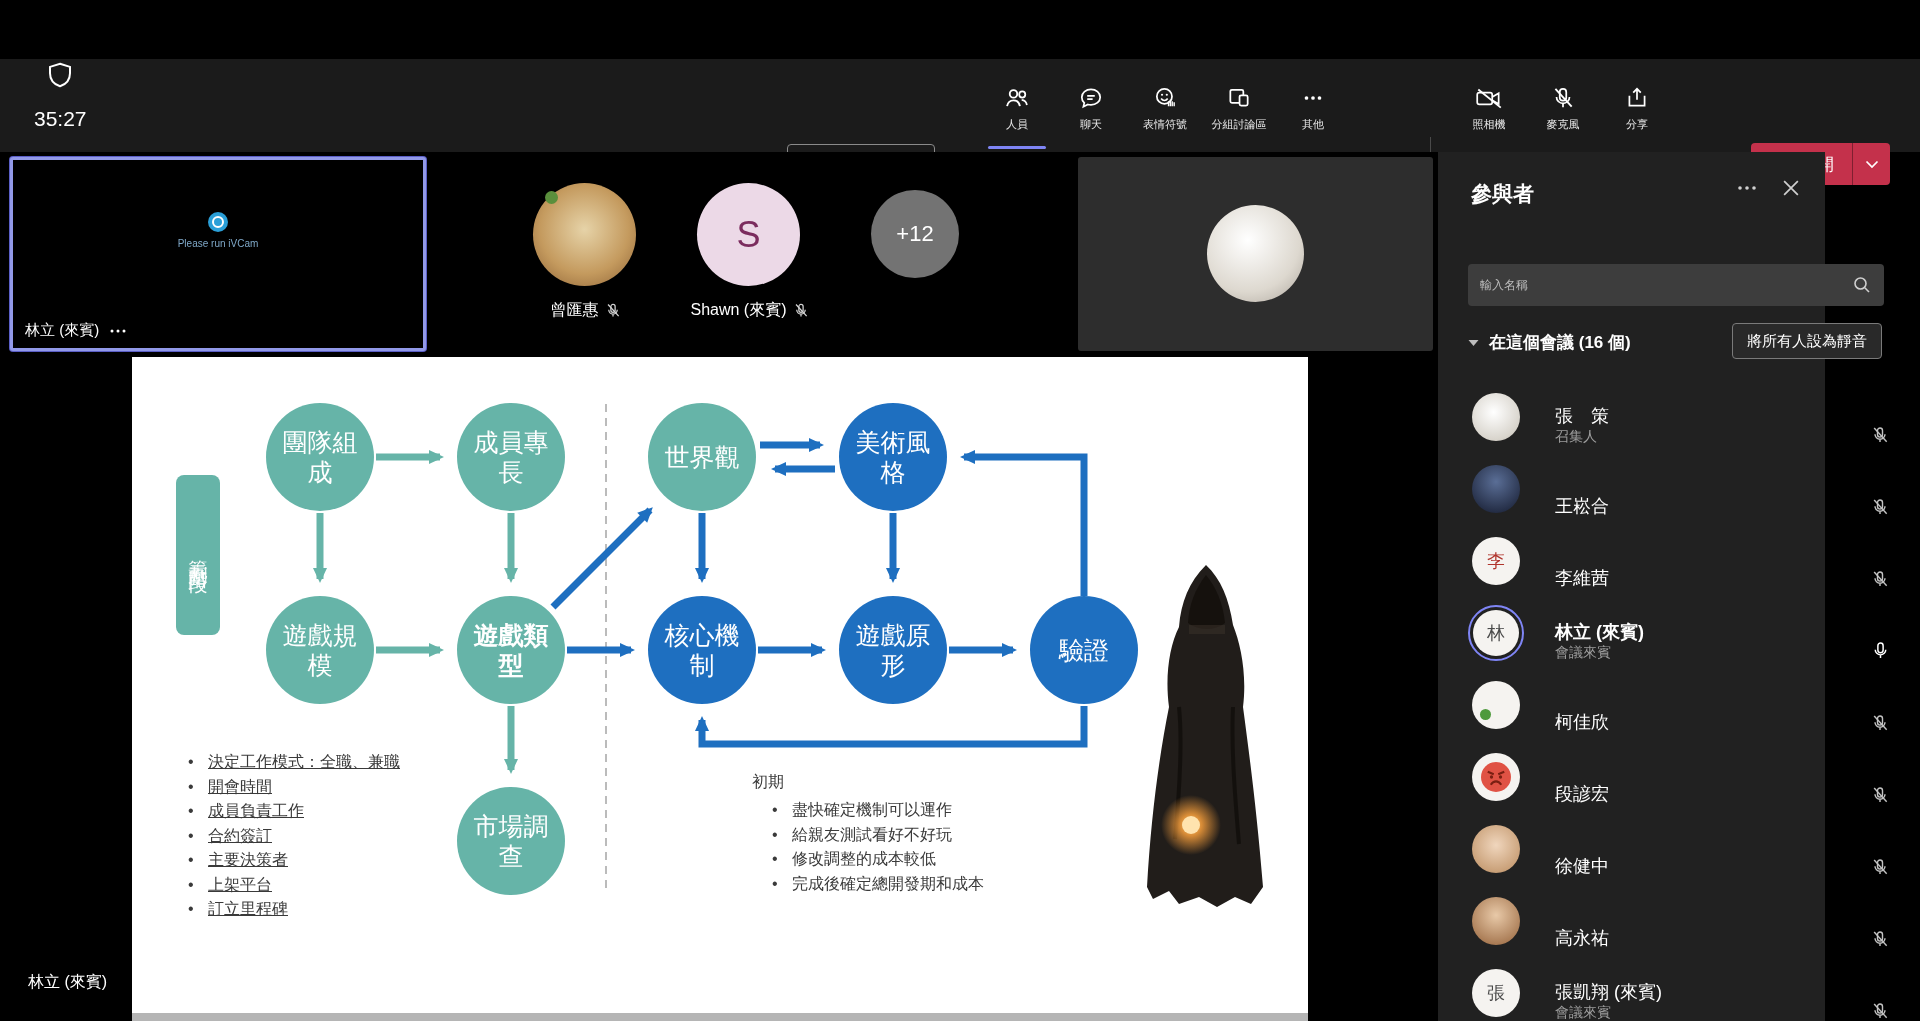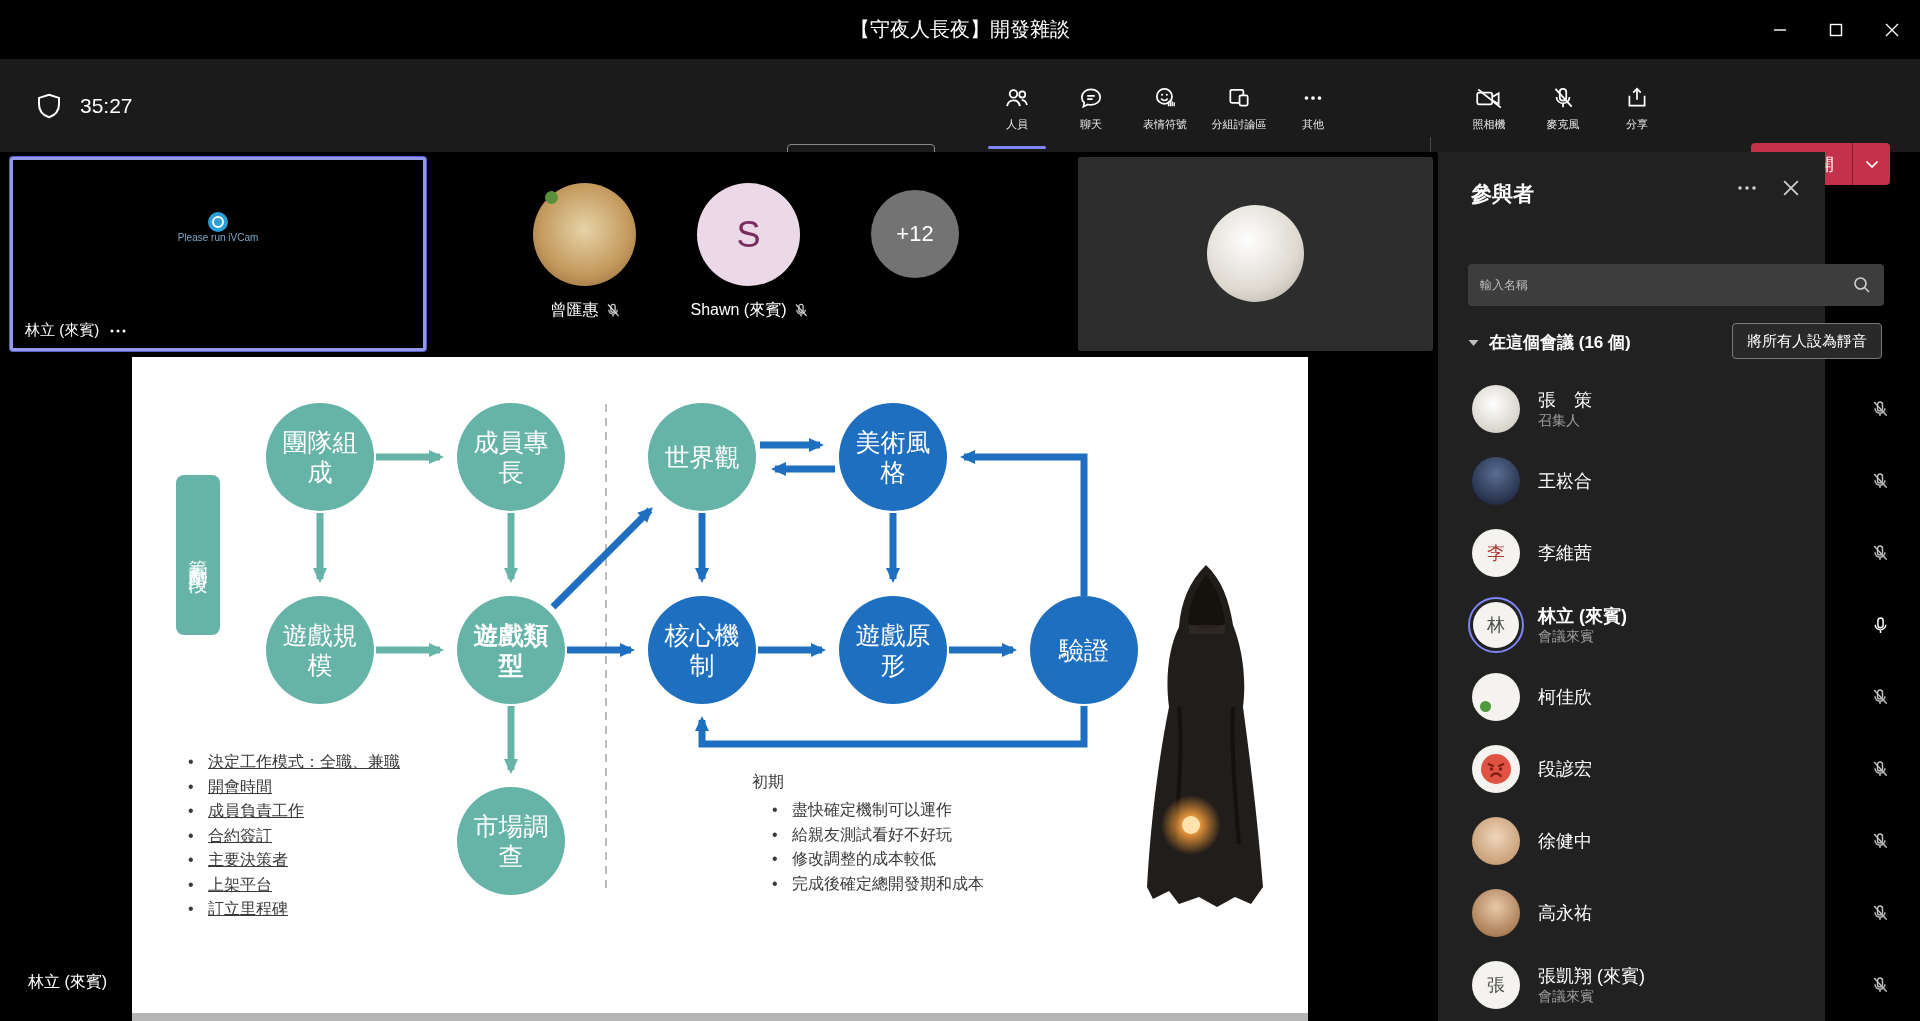--- a/index.html
+++ b/index.html
@@ -8,39 +8,39 @@
   .app { position:relative; width:1920px; height:1021px; background:#000; }
 
   
   .titlebar { position:absolute; left:0; top:0; width:1920px; height:59px; background:#000; }
   .titlebar .title { position:absolute; left:0; right:0; top:0; height:59px; display:flex; align-items:center; justify-content:center; font-size:20px; color:#fff; }
   .win-controls { position:absolute; right:0; top:0; height:59px; display:flex; }
   .win-btn { width:56px; height:59px; display:flex; align-items:center; justify-content:center; cursor:default; }
 
   
   .toolbar { position:absolute; left:0; top:59px; width:1920px; height:93px; background:#1b1b1b; }
-  .timer-group { position:absolute; left:34px; top:0; height:93px; display:flex; align-items:center; gap:16px; }
+  .timer-group { position:absolute; left:34px; top:0; height:93px; display:flex; align-items:center; gap:16px;flex-direction:column; }
   .timer { font-size:21px; color:#fff; }
   .request-btn { position:absolute; left:787px; top:85px; width:148px; height:41px; border:1px solid #8a8a8a; border-radius:4px; background:transparent; color:#fff; font-size:16px; display:flex; align-items:center; justify-content:center; }
   .tab-group { position:absolute; left:980px; top:10px; display:flex; }
   .tab { min-width:74px; padding:0 8px; height:76px; display:flex; flex-direction:column; align-items:center; justify-content:center; gap:6px; position:relative; }
   .tab .t-icon { height:28px; display:flex; align-items:flex-end; }
   .tab .t-label { font-size:11px; color:#e8e8e8; white-space:nowrap; }
   .tab .underline { position:absolute; bottom:-4px; left:50%; transform:translateX(-50%); width:58px; height:3px; background:#7f85f5; border-radius:2px; }
   .vsep { position:absolute; left:1430px; top:78px; width:1px; height:56px; background:#4a4a4a; }
   .device-group { position:absolute; left:1452px; top:10px; display:flex; }
   .leave-btn { position:absolute; right:30px; top:84px; height:42px; display:flex; background:#c4314b; border-radius:4px; overflow:hidden; }
   .leave-main { display:flex; align-items:center; gap:9px; padding:0 18px 0 16px; font-size:17px; color:#fff; }
   .leave-caret { width:38px; display:flex; align-items:center; justify-content:center; border-left:1px solid rgba(0,0,0,.35); }
 
   
   .stage { position:absolute; left:0; top:152px; width:1443px; height:869px; background:#000; }
   .tile-active { position:absolute; left:10px; top:5px; width:416px; height:194px; background:#000; border:3px solid #9299e8; box-shadow:0 0 0 1px #5b5fc7; border-radius:3px; }
   .tile-label { position:absolute; left:12px; bottom:8px; display:flex; align-items:center; gap:10px; font-size:15px; color:#fff; }
-  .ivcam { position:absolute; left:0; right:0; top:52px; display:flex; flex-direction:column; align-items:center; }
+  .ivcam { position:absolute; left:0; right:0; top:52px; display:flex; flex-direction:column; align-items:center; gap:6px; }
   .ivcam-logo { width:20px; height:20px; border-radius:50%; background:#2a9fd8; display:flex; align-items:center; justify-content:center; }
   .ivcam-logo::after { content:""; width:8px; height:8px; border-radius:50%; border:2px solid #fff; }
   .ivcam-text { font-size:10px; color:#7fa8c8; }
   .avatar-strip { position:absolute; left:430px; top:5px; width:640px; height:194px; }
   .big-avatar { position:absolute; width:103px; height:103px; border-radius:50%; }
   .avatar-name { position:absolute; display:flex; align-items:center; gap:6px; font-size:16px; color:#fff; transform:translateX(-50%); }
   .letter-avatar { display:flex; align-items:center; justify-content:center; font-size:36px; }
   .overflow-avatar { position:absolute; width:88px; height:88px; border-radius:50%; background:#737373; display:flex; align-items:center; justify-content:center; font-size:22px; color:#fff; }
   .tile-right { position:absolute; left:1078px; top:5px; width:355px; height:194px; background:#2d2d2d; border-radius:3px; }
   .blob-avatar { position:absolute; left:129px; top:48px; width:97px; height:97px; border-radius:50%; background:radial-gradient(circle at 42% 36%, #ffffff, #ddd8cf 62%, #a9a299); }
@@ -65,21 +65,21 @@
   .panel-title { position:absolute; left:33px; top:28px; font-size:21px; font-weight:bold; color:#fff; }
   .panel-actions { position:absolute; right:26px; top:28px; display:flex; gap:26px; align-items:center; }
   .search-wrap { position:absolute; left:30px; top:112px; width:416px; height:42px; background:#3d3d3d; border-radius:4px; display:flex; align-items:center; }
   .search-wrap input { flex:1; background:transparent; border:none; outline:none; color:#eee; font-size:12px; padding:0 12px; font-family:inherit; }
   .search-wrap input::placeholder { color:#bdbdbd; }
   .search-icon-box { width:44px; display:flex; align-items:center; justify-content:center; }
   .section-row { position:absolute; left:0; top:168px; width:477px; height:44px; }
   .section-label { position:absolute; left:30px; top:11px; display:flex; align-items:center; gap:10px; font-size:17px; font-weight:bold; color:#fff; }
   .mute-all-btn { position:absolute; right:33px; top:3px; height:36px; padding:8px 14px; background:#292929; border:1px solid #7a7a7a; border-radius:4px; color:#fff; font-size:15px; display:flex; align-items:center; }
   .plist { position:absolute; left:0; top:221px; width:477px; }
-  .prow { height:72px; display:flex; align-items:center; padding-left:30px; }
+  .prow { height:72px; display:flex; align-items:flex-end; padding-left:30px;gap:17px; }
   .avatar-slot { width:56px; height:56px; display:flex; align-items:center; justify-content:center; flex:0 0 56px; }
   .pavatar { width:48px; height:48px; border-radius:50%; display:flex; align-items:center; justify-content:center; position:relative; overflow:hidden; }
   .ring { width:56px; height:56px; border-radius:50%; border:2px solid #7f85f5; display:flex; align-items:center; justify-content:center; }
   .ring .pavatar { width:46px; height:46px; }
   .ptext { flex:1; margin-left:14px; display:flex; flex-direction:column; justify-content:center; }
   .pname { font-size:18px; color:#fff; line-height:22px; white-space:nowrap; }
   .psub { font-size:14px; color:#9d9d9d; line-height:18px; }
   .pmic { width:70px; display:flex; justify-content:center; flex:0 0 70px; }
 
   .av-white { background:#f5f3f0; }
@@ -91,40 +91,20 @@
   .av-letter { font-size:18px; color:#4a4a4a; }
   .av-letter-red { font-size:18px; color:#b0342c; }
   .green-dot { position:absolute; left:8px; bottom:9px; width:11px; height:11px; border-radius:50%; background:#4e9a3c; }
   .leaf-dot { position:absolute; left:12px; top:8px; width:13px; height:13px; border-radius:50%; background:#5a8f3c; }
 </style>
 </head>
 <body>
 
 <div class="app">
 
-  <div class="titlebar">
-    <div class="title">【守夜人長夜】開發雜談</div>
-    <div class="win-controls">
-      <div class="win-btn">
-        <svg width="14" height="14" viewBox="0 0 14 14">
-            <path d="M1 7h12" stroke="#fff" stroke-width="1.4"></path>
-          </svg>
-      </div>
-      <div class="win-btn">
-        <svg width="14" height="14" viewBox="0 0 14 14">
-            <rect x="1.5" y="1.5" width="11" height="11" fill="none" stroke="#fff" stroke-width="1.4"></rect>
-          </svg>
-      </div>
-      <div class="win-btn">
-        <svg width="14" height="14" viewBox="0 0 14 14">
-            <path d="M1 1l12 12M13 1L1 13" stroke="#fff" stroke-width="1.4"></path>
-          </svg>
-      </div>
-    </div>
-  </div>
 
   <div class="toolbar">
     <div class="timer-group">
       <svg width="30" height="32" viewBox="0 0 24 24">
           <path d="M12 3l8 2.5v5c0 5-3.2 8.8-8 10.5-4.8-1.7-8-5.5-8-10.5v-5L12 3z" fill="none" stroke="#fff" stroke-width="1.6"></path>
         </svg>
       <span class="timer">35:27</span>
     </div>
 
     <button class="request-btn">要求控制</button>

